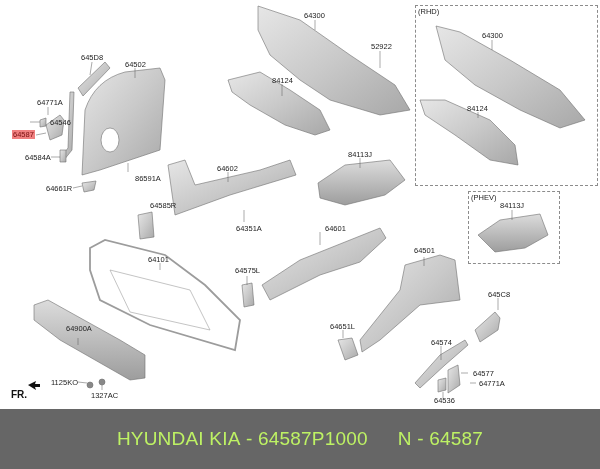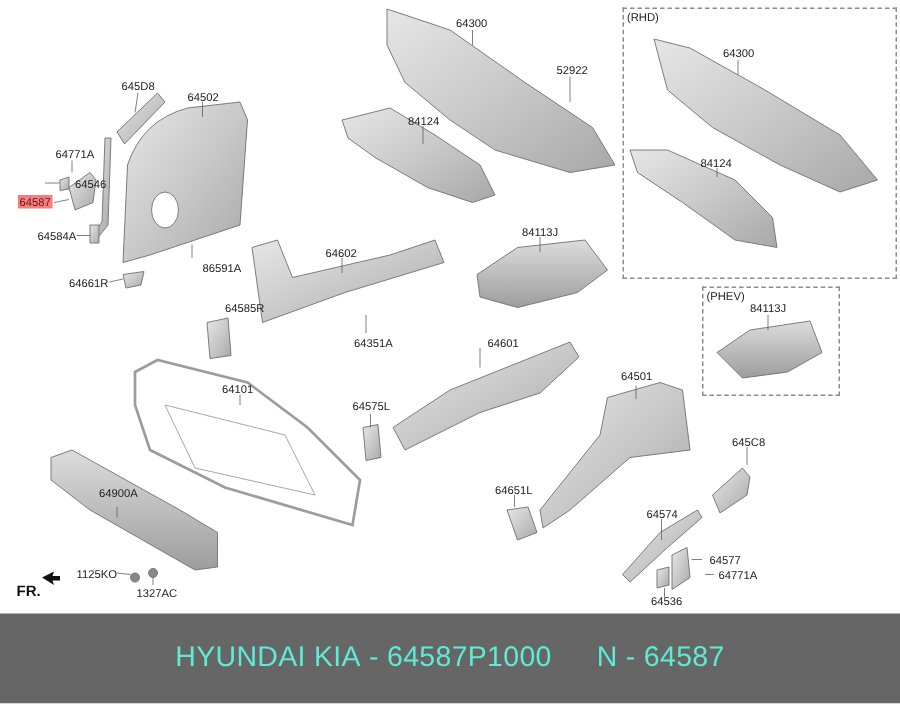--- a/index.html
+++ b/index.html
@@ -4,21 +4,21 @@
 <style>
   html, body { margin: 0; padding: 0; }
   body { width: 600px; height: 469px; background: #ffffff; overflow: hidden; position: relative; font-family: "Liberation Sans", sans-serif; }
   .diagram { position: absolute; left: 0; top: 0; width: 600px; height: 409px; background: #ffffff; }
   .diagram svg.art { position: absolute; left: 0; top: 0; width: 600px; height: 409px; }
   .lbl { position: absolute; font-size: 7.5px; color: #222; line-height: 9px; white-space: nowrap; font-family: "Liberation Sans", sans-serif; }
   .lbl.hl { background: #f07f7f; color: #7a1010; padding: 0 1px; }
   .box { position: absolute; border: 1px dashed #8c8c8c; }
   .box-title { position: absolute; left: 2px; top: 1px; font-size: 7.5px; color: #222; }
   .fr { position: absolute; left: 11px; top: 389px; font-size: 10px; font-weight: bold; color: #111; }
-  .footer { position: absolute; left: 0; top: 409px; width: 600px; height: 60px; background: #666666; color: #5eead4; display: flex; align-items: center; justify-content: center; font-family: "Liberation Sans", sans-serif; font-size: 19px; letter-spacing: 0.2px; }
+  .footer { position: absolute; left: 0; top: 409px; width: 600px; height: 60px; background: #666666; color: #bef264; display: flex; align-items: center; justify-content: center; font-family: "Liberation Sans", sans-serif; font-size: 19px; letter-spacing: 0.2px; }
   .footer .gap { display: inline-block; width: 30px; }
 </style>
 </head>
 <body>
 
 <div class="diagram">
   <svg class="art" viewBox="0 0 600 409">
     <defs>
       <linearGradient id="metal" x1="0" y1="0" x2="1" y2="1">
         <stop offset="0" stop-color="#e6e6e6"></stop>

